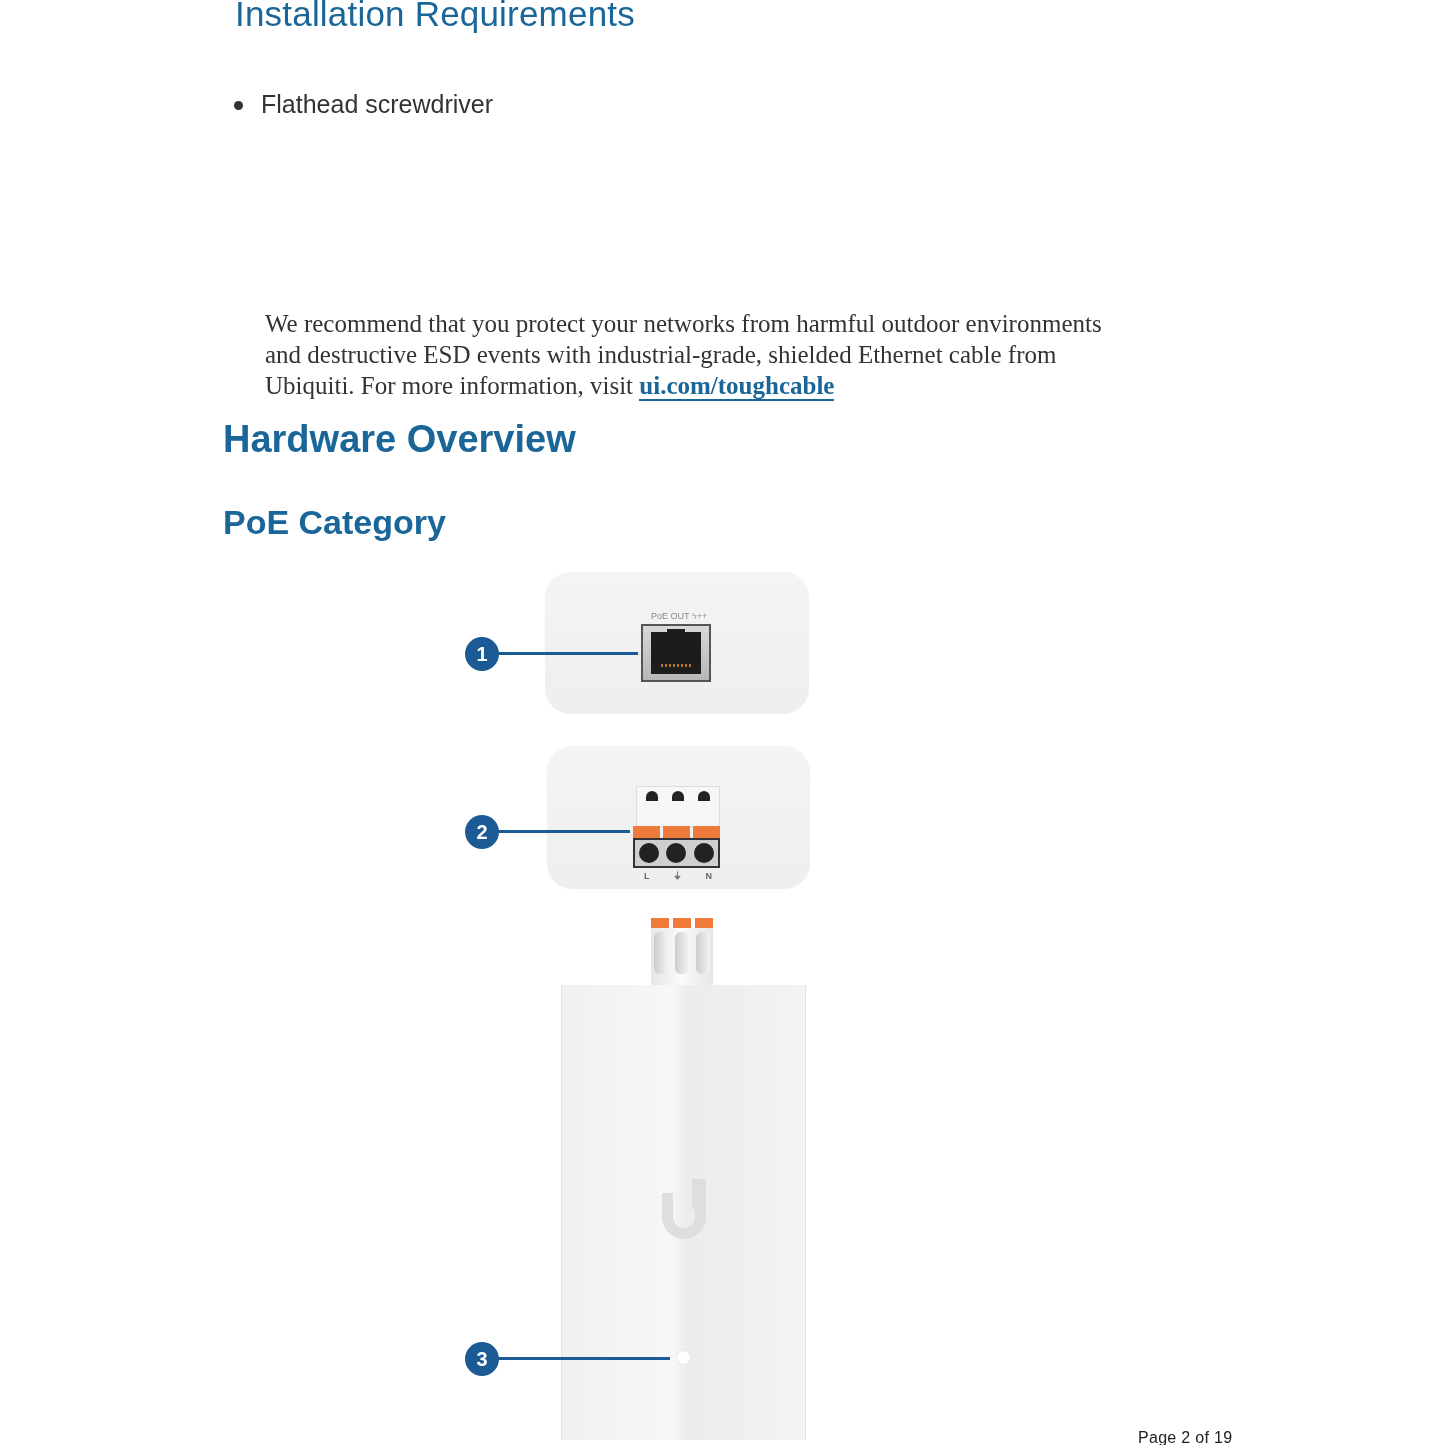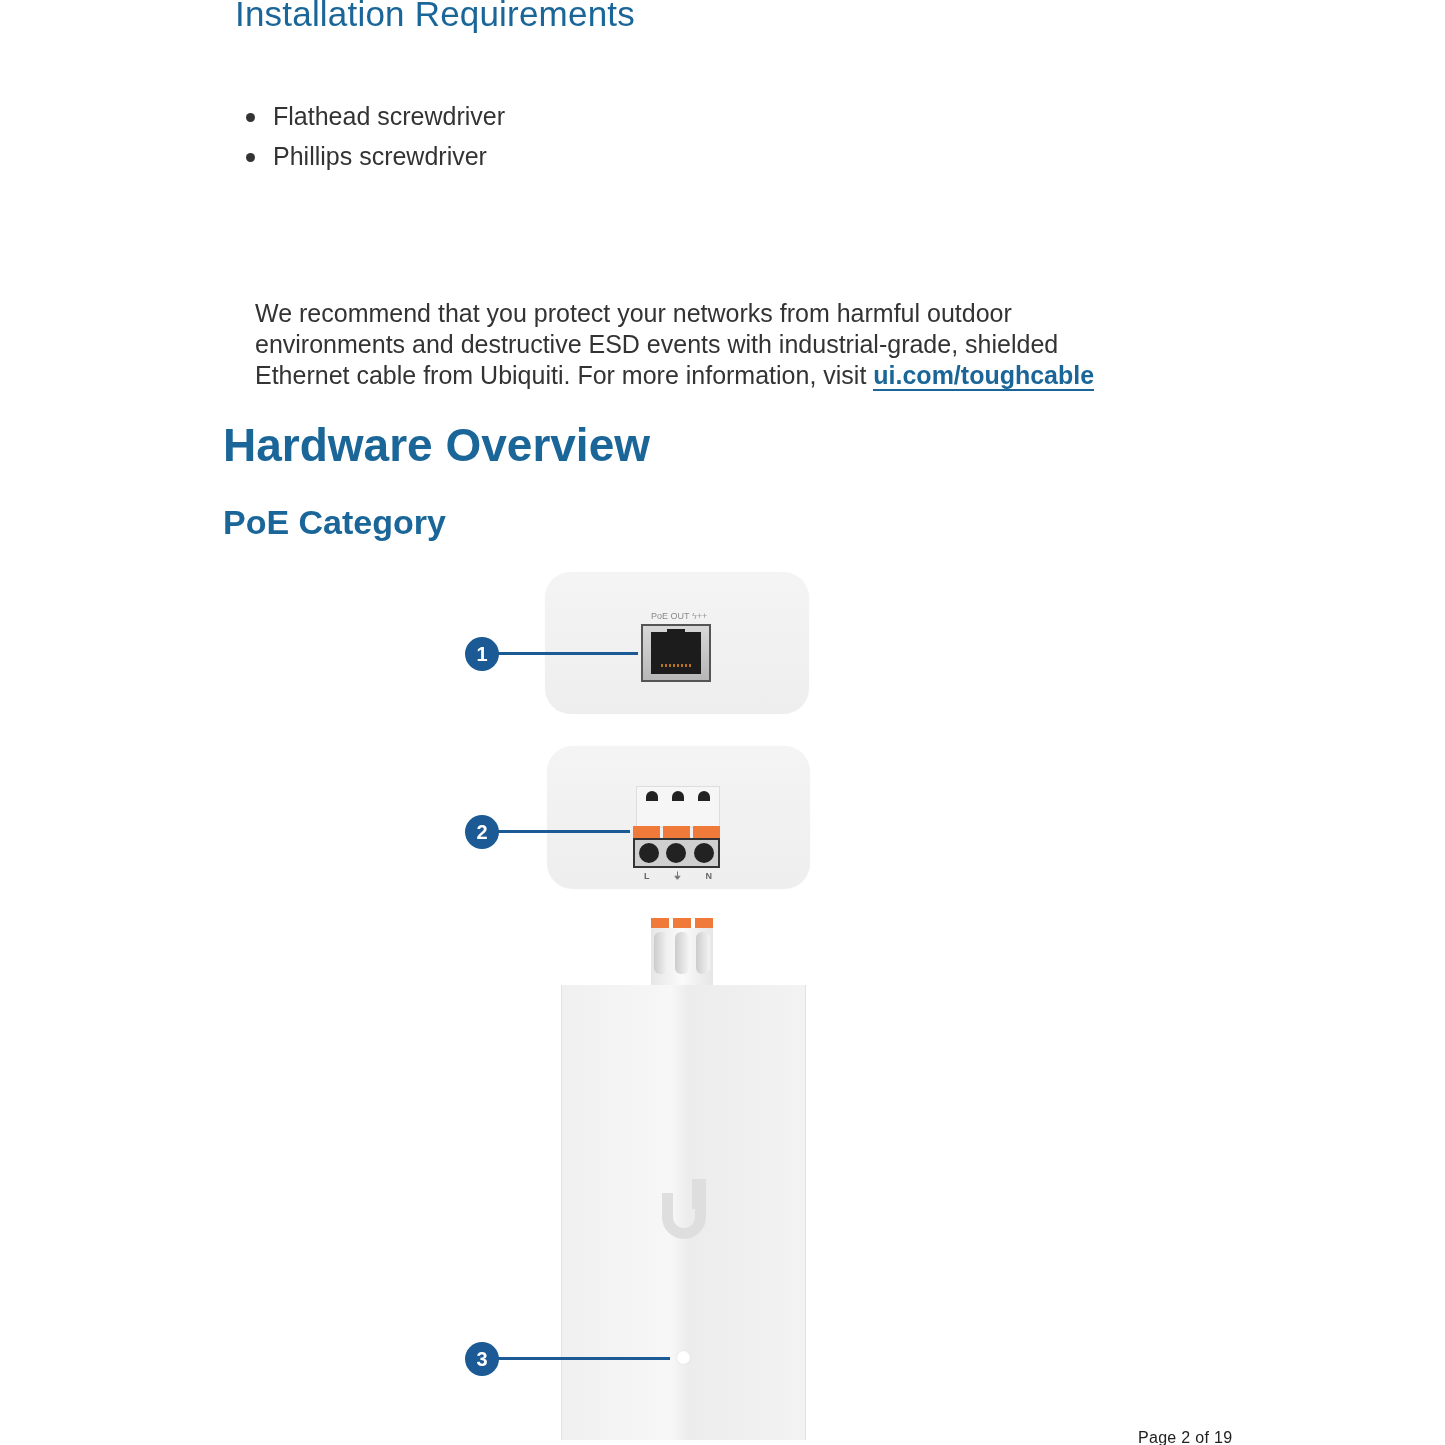--- a/index.html
+++ b/index.html
@@ -11,21 +11,21 @@
   }
   .abs { position: absolute; }
   .h1 {
     color: #1a6699; font-weight: normal; font-size: 35px; margin: 0;
     letter-spacing: 0.2px; white-space: nowrap;
   }
   .h2 {
     color: #1a6699; font-size: 34px; margin: 0; white-space: nowrap;
   }
   .body-text { font-size: 25px; line-height: 30px; color: #333; }
-  ul.bullets { list-style: none; margin: 16px; padding: 0; }
+  ul.bullets { list-style: none; margin: 4px; padding: 0; }
   ul.bullets li { position: relative; padding-left: 0; }
   .bullet-dot {
     position: absolute; width: 9px; height: 9px; border-radius: 50%;
     background: #333;
   }
   a.link {
     color: #1a6699; font-weight: bold; text-decoration: none;
     border-bottom: 2px solid #1a6699;
   }
   .panel {
@@ -44,35 +44,31 @@
 </head>
 <body>
 
 <h1 class="h1 abs" style="left:235px; top:-6px;">Installation Requirements</h1>
 
 <ul class="bullets body-text abs" style="left:257px; top:85px;">
   <li style="height:40px;">
     <span class="bullet-dot" style="left:-27px; top:12px;"></span>
     <span>Flathead screwdriver</span>
   </li>
-  <li style="height:40px;">
-    <span class="bullet-dot" style="left:-27px; top:12px;"></span>
-    <span>Phillips screwdriver</span>
-  </li>
 </ul>
 
 <ul class="bullets body-text abs" style="left:253px; top:182px; width:870px;">
 </ul>
 
-<p class="body-text abs" style="left:253px; top:296px; width:860px; margin:2px; line-height:31px;">
+<p class="body-text abs" style="left:253px; top:296px; width:860px; margin:12px; line-height:31px;font-family:Liberation Serif, serif;">
   <span>We recommend that you protect your networks from harmful outdoor environments and destructive ESD events with industrial-grade, shielded Ethernet cable from Ubiquiti. For more information, visit</span>
   <a class="link" href="#">ui.com/toughcable</a>
 </p>
 
-<h2 class="h2 abs" style="left:223px; top:418px; font-size:46px;">Hardware Overview</h2>
+<h2 class="h2 abs" style="left:223px; top:418px; font-size:38px;">Hardware Overview</h2>
 <h2 class="h2 abs" style="left:223px; top:503px; font-size:34px;">PoE Category</h2>
 
 <div class="panel" style="left:545px; top:572px; width:264px; height:142px;text-align:right;">
   <div class="abs" style="left:106px; top:39px; font-size:9px; color:#8a8a8a; white-space:nowrap;">
     <span>PoE OUT</span> <span style="color:#999">ϟ++</span>
   </div>
   <div class="abs" style="left:96px; top:52px; width:70px; height:58px; background:linear-gradient(#d8d8d8,#b7b7b7); border:2px solid #555; box-sizing:border-box;">
     <div class="abs" style="left:8px; top:6px; width:50px; height:42px; background:#1c1c1c;"></div>
     <div class="abs" style="left:24px; top:3px; width:18px; height:8px; background:#1c1c1c;"></div>
     <div class="abs" style="left:18px; top:38px; width:30px; height:3px; background:repeating-linear-gradient(90deg,#b7731f 0 2px,transparent 2px 4px);"></div>

